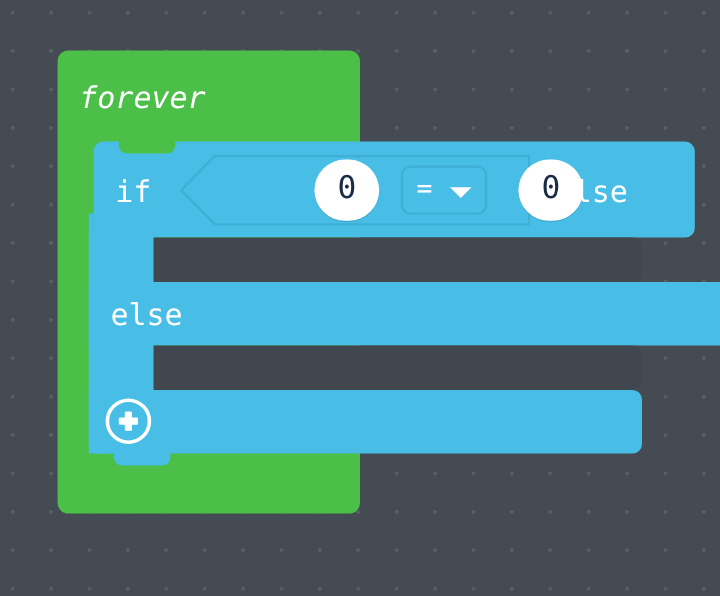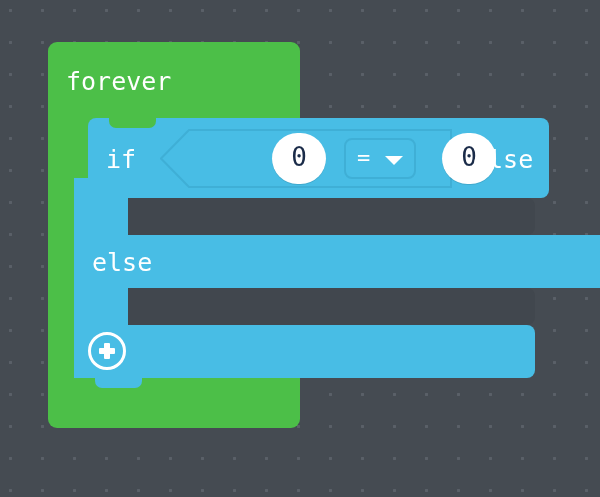--- a/index.html
+++ b/index.html
@@ -40,40 +40,42 @@
   .forever-label {
     position: absolute;
     left: 18px;
     top: 27px;
     font-size: 25px;
     line-height: 1;
     color: #ffffff;
     letter-spacing: 0px;
     white-space: nowrap;
     user-select: none;
+    font-style: italic;
   }
 
   
   .if-block {
     position: absolute;
     left: 74px;
     top: 118px;
     width: 461px;
     height: 260px;
   }
 
   
   .if-header {
     position: absolute;
-    left: 14px;
+    left: 4px;
     top: 0;
     width: 461px;
     height: 80px;
     background: #48bde5;
     border-radius: 8px 8px 8px 0;
+    padding-left: 40px;
   }
   
   .top-notch {
     position: absolute;
     left: 21px;
     top: -1px;
     width: 47px;
     height: 11px;
     background: #4cbf48;
     border-radius: 0 0 7px 7px;

